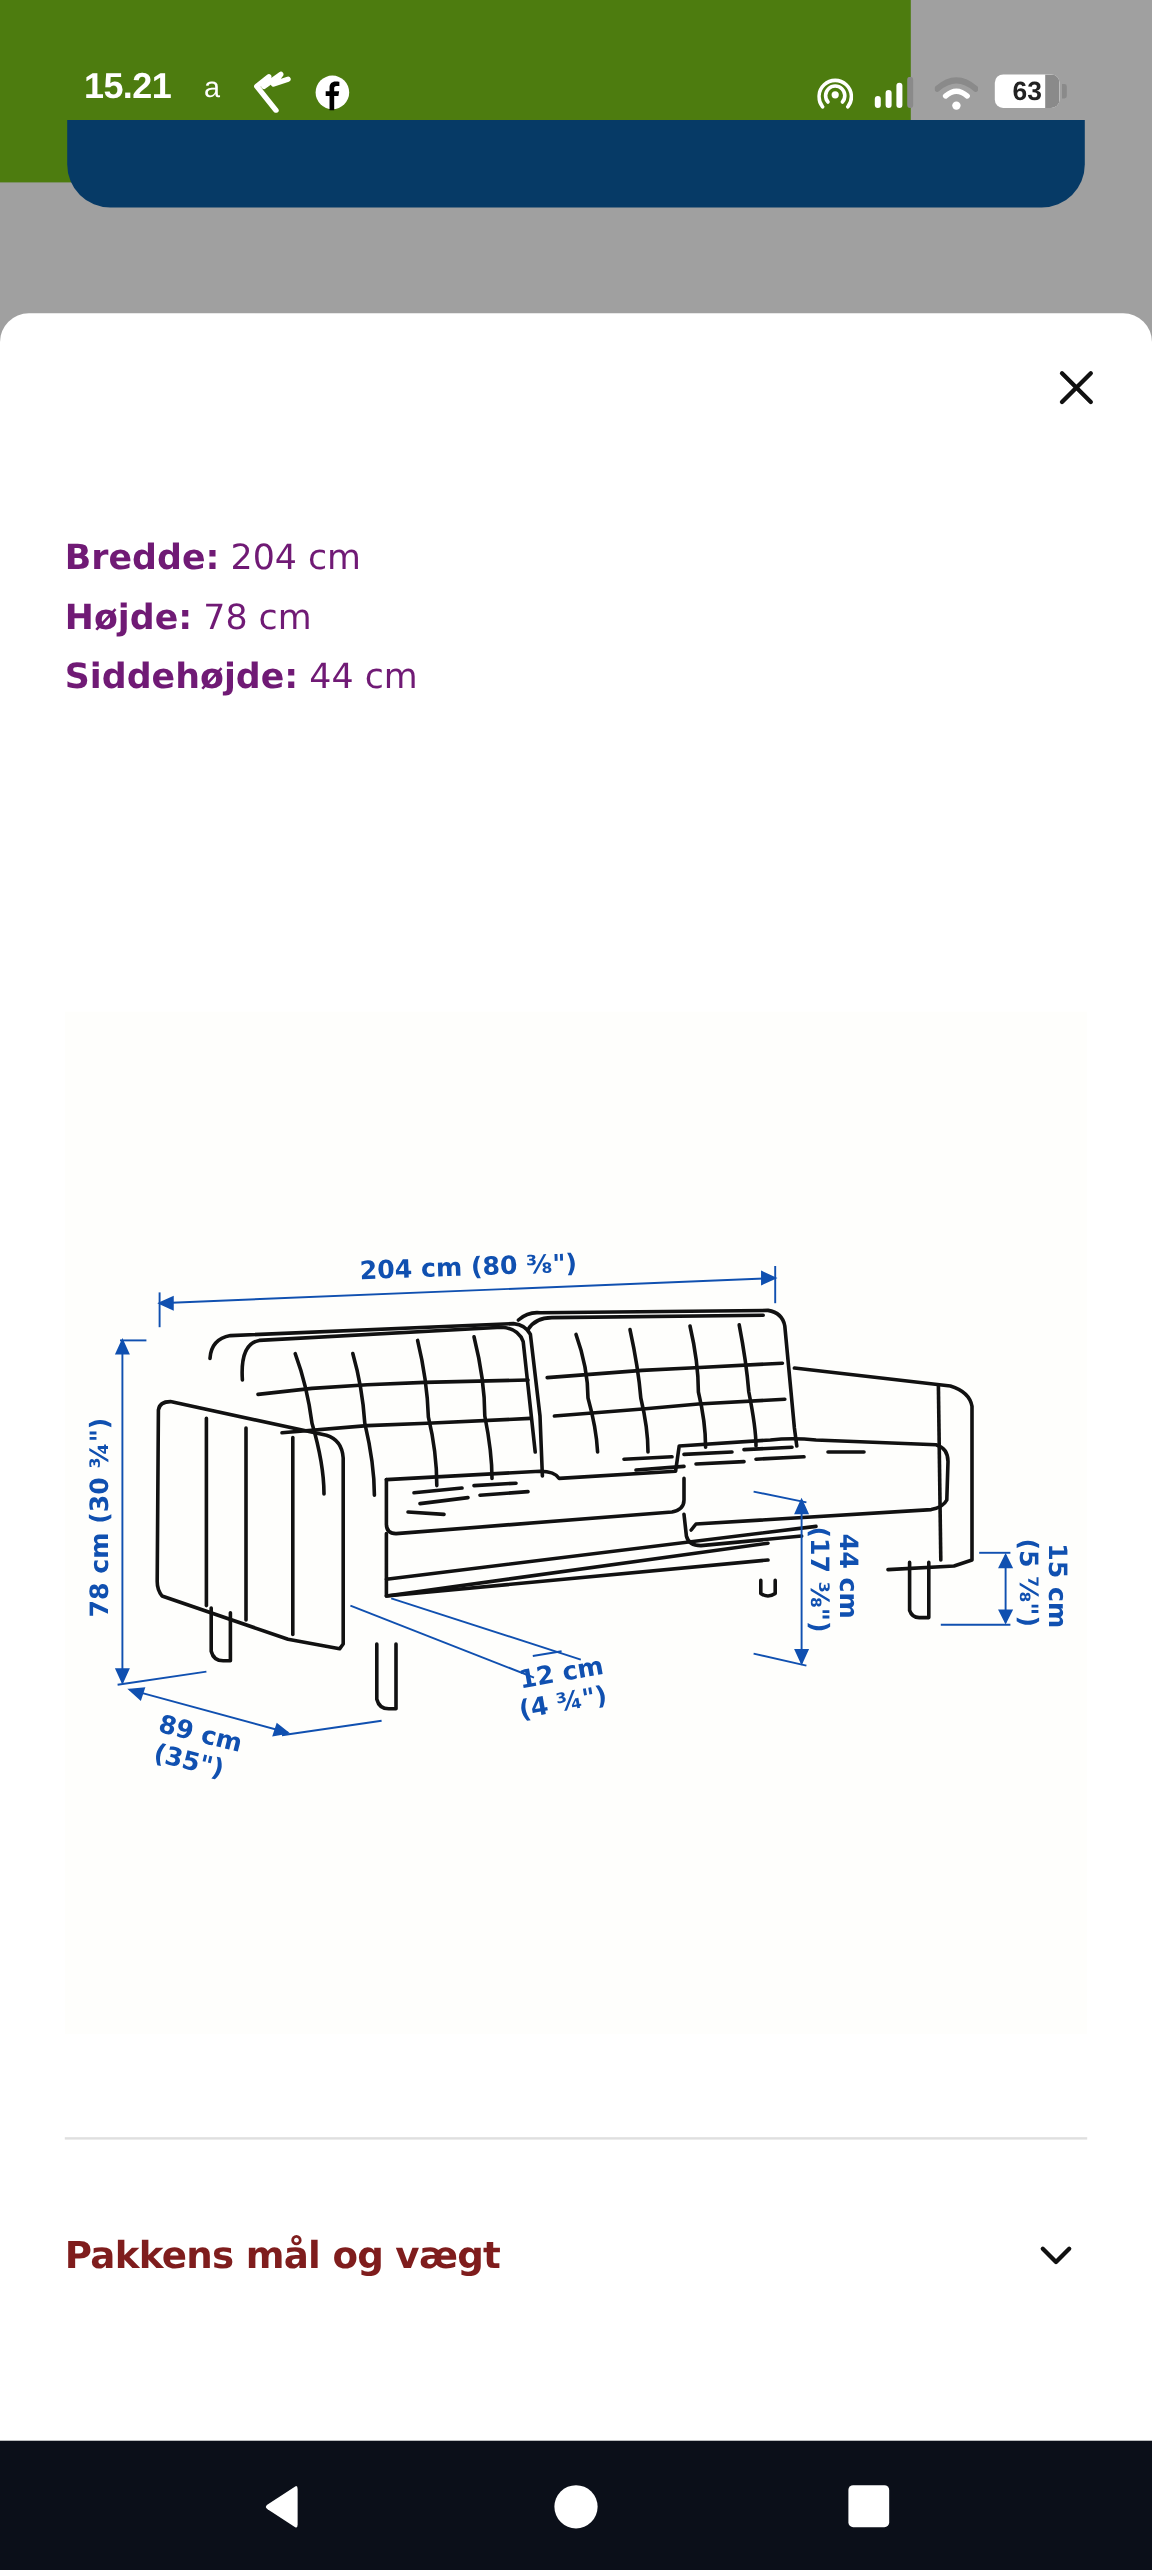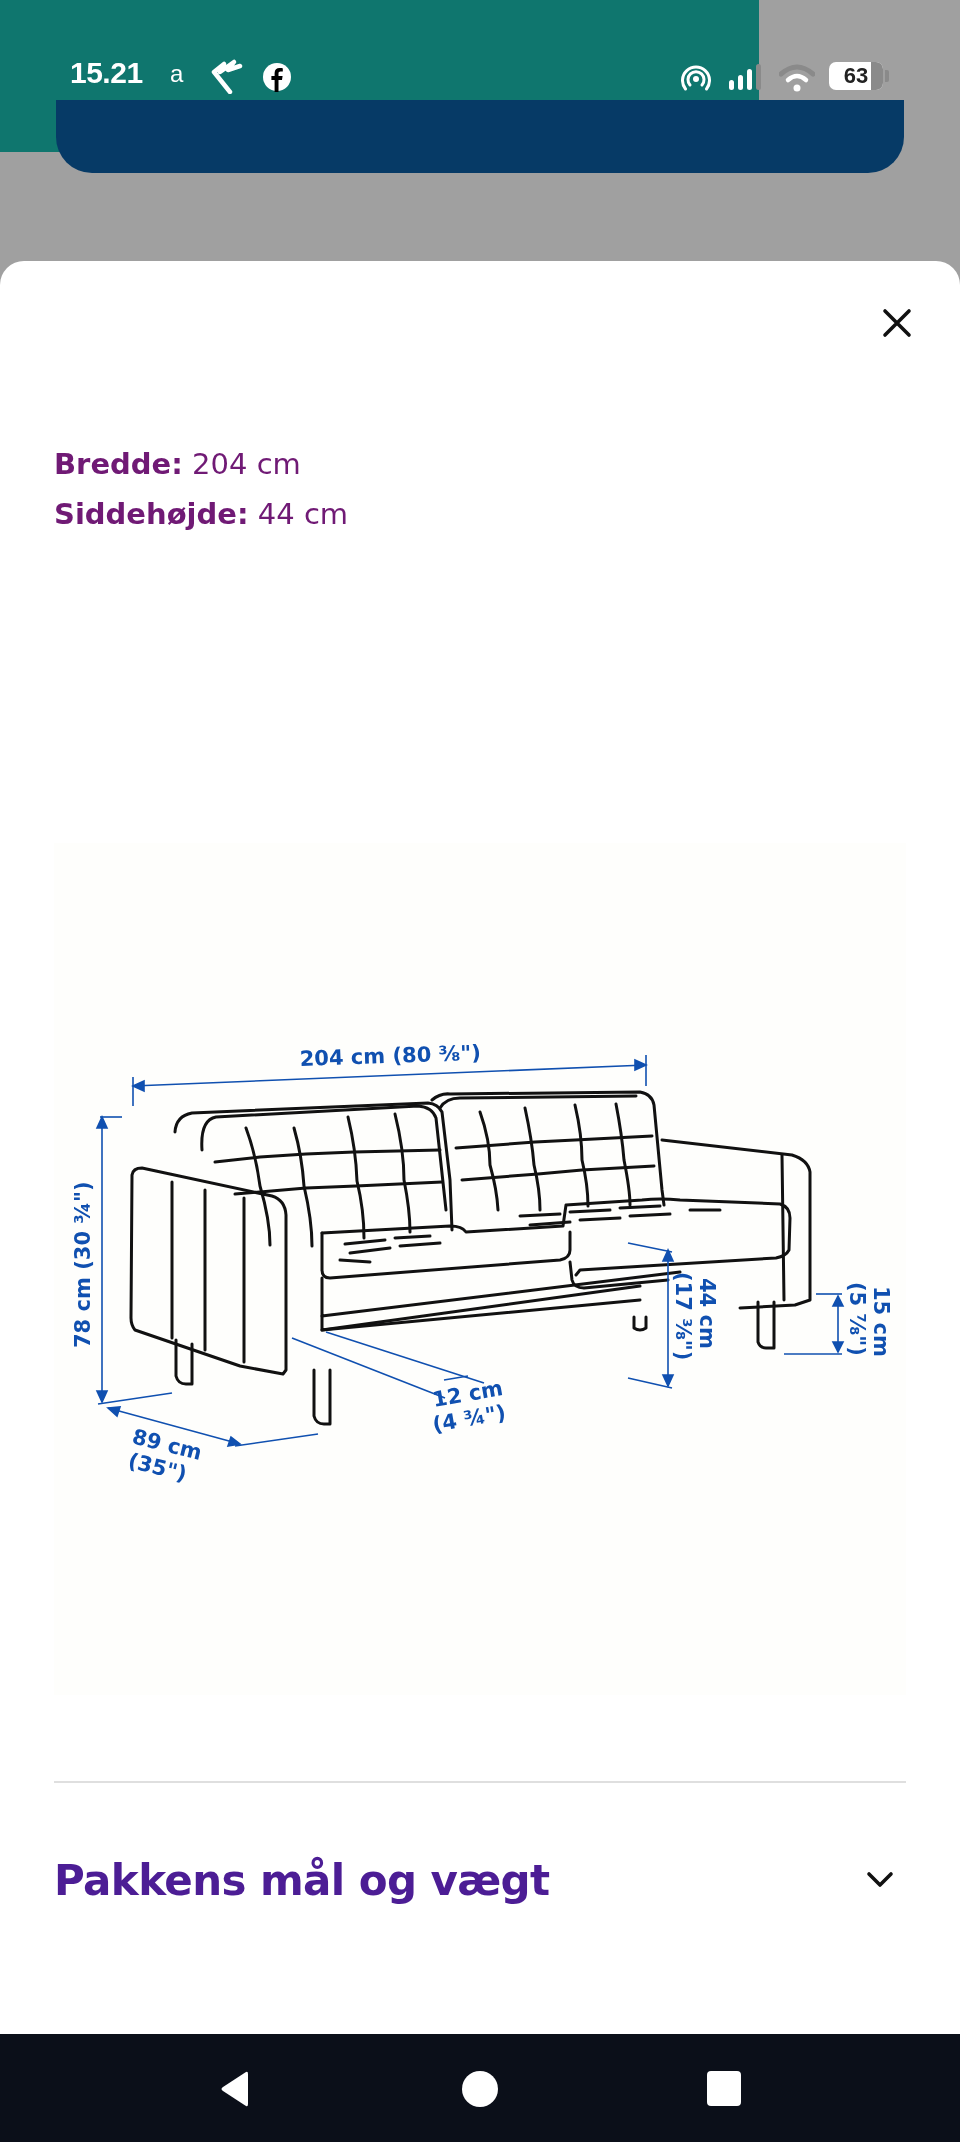--- a/index.html
+++ b/index.html
@@ -3,21 +3,21 @@
 <meta charset="utf-8">
 <style>
   html, body { margin: 0; padding: 0; }
   body {
     width: 960px; height: 2142px; position: relative; overflow: hidden;
     background: #a0a0a0;
     font-family: "DejaVu Sans", "Liberation Sans", sans-serif;
   }
   .status-bar {
     position: absolute; left: 0; top: 0; width: 759px; height: 152px;
-    background: #0f766e; color: #fff;
+    background: #4d7c0f; color: #fff;
   }
   .status-time {
     position: absolute; left: 70px; top: 56px; font-size: 30px; font-weight: bold;
     font-family: "Liberation Sans", sans-serif; letter-spacing: -0.5px;
   }
   .status-a {
     position: absolute; left: 170px; top: 60px; font-size: 24px;
     font-family: "Liberation Sans", sans-serif;
   }
   .status-icon { position: absolute; }
@@ -59,21 +59,21 @@
   .diagram svg { position: absolute; left: -54px; top: -843px; }
 
   .divider {
     position: absolute; left: 54px; top: 1781px; width: 852px; height: 2px; background: #dfdfdf;
   }
   .accordion {
     position: absolute; left: 54px; top: 1840px; width: 852px; height: 80px;
     display: flex; align-items: center; justify-content: space-between; cursor: pointer;
   }
   .accordion-title {
-    font-size: 42px; font-weight: bold; color: #4c1d95;
+    font-size: 31px; font-weight: bold; color: #7f1d1d;
     font-family: "DejaVu Sans", sans-serif; letter-spacing: -0.6px;
   }
   .nav-bar {
     position: absolute; left: 0; top: 2034px; width: 960px; height: 108px; background: #0b0f19;
   }
   .nav-btn { position: absolute; top: 20px; width: 70px; height: 70px; display: flex; align-items: center; justify-content: center; }
 </style>
 </head>
 <body>
 
@@ -116,20 +116,21 @@
 <div class="sheet"></div>
 
 <div class="close-btn">
   <svg width="30" height="30" viewBox="0 0 30 30">
     <path d="M3 3 L27 27 M27 3 L3 27" stroke="#111" stroke-width="3.6" stroke-linecap="round"></path>
   </svg>
 </div>
 
 <div class="specs">
   <div class="spec-row"><span class="spec-label">Bredde:</span> <span>204 cm</span></div>
+  <div class="spec-row"><span class="spec-label">Højde:</span> <span>78 cm</span></div>
   <div class="spec-row"><span class="spec-label">Siddehøjde:</span> <span>44 cm</span></div>
 </div>
 
 <div class="diagram">
   <svg width="960" height="2142" viewBox="0 0 960 2142">
     <g fill="none" stroke="#111" stroke-width="3" stroke-linecap="round" stroke-linejoin="round">
 
       <path d="M175 1132 Q176 1116 192 1113 L428 1103 Q438 1104 442 1112 L450 1180 L452 1230"></path>
       <path d="M202 1150 Q200 1120 216 1117 L418 1106 Q432 1107 436 1118 L446 1210"></path>
       <path d="M432 1100 Q440 1093 450 1094 L640 1092 Q652 1094 654 1105 L662 1190 L664 1205"></path>

